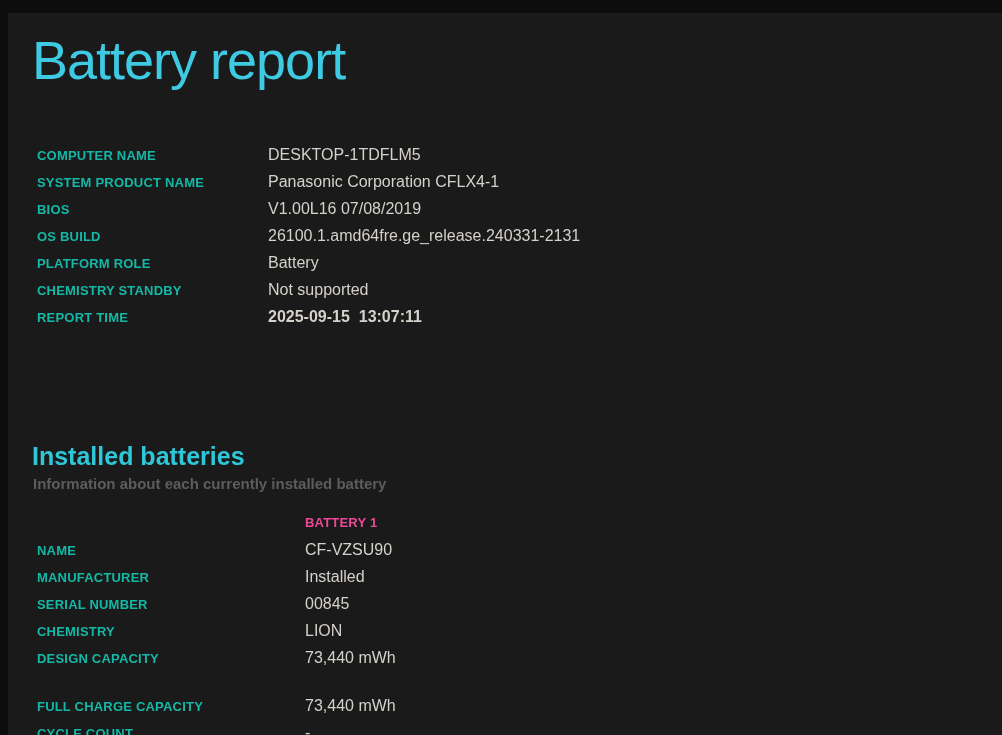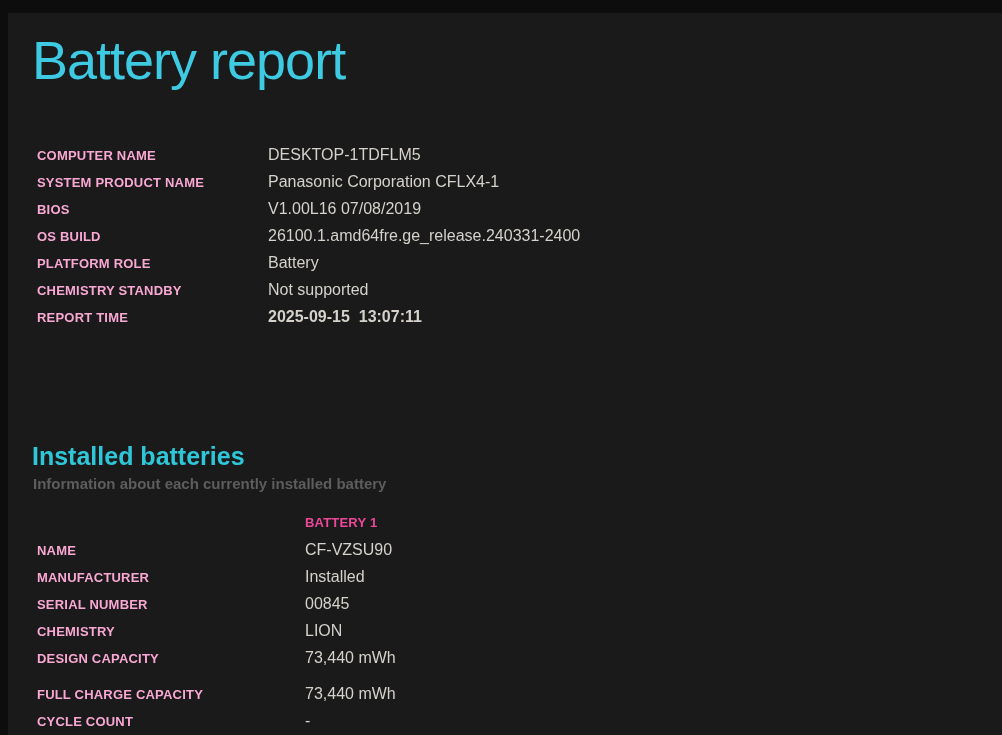--- a/index.html
+++ b/index.html
@@ -32,21 +32,21 @@
   .row {
     display: flex;
     height: 27px;
     line-height: 27px;
     align-items: baseline;
   }
   .row .label {
     display: inline-block;
     font-size: 13px;
     font-weight: 700;
-    color: #f9a8d4;
+    color: #14b8a6;
     letter-spacing: 0.2px;
     line-height: 27px;
   }
   .info-table .label { width: 231px; }
   .row .value {
     font-size: 16px;
     font-weight: 400;
     color: #d5d1cb;
     white-space: pre;
     line-height: 27px;
@@ -75,21 +75,21 @@
   .battery-table .label { width: 268px; }
   .battery-table .col-header {
     height: 27px;
     line-height: 27px;
     padding-left: 268px;
     font-size: 13px;
     font-weight: 700;
     color: #ec4899;
     letter-spacing: 0.2px;
   }
-  .row.gap-before { margin-top: 9px; }
+  .row.gap-before { margin-top: 21px; }
 </style>
 </head>
 <body>
 
 <div class="page">
 
   <div class="title">Battery report</div>
 
   <div class="info-table">
     <div class="row">
@@ -99,21 +99,21 @@
     <div class="row">
       <span class="label">SYSTEM PRODUCT NAME</span>
       <span class="value">Panasonic Corporation CFLX4-1</span>
     </div>
     <div class="row">
       <span class="label">BIOS</span>
       <span class="value">V1.00L16 07/08/2019</span>
     </div>
     <div class="row">
       <span class="label">OS BUILD</span>
-      <span class="value">26100.1.amd64fre.ge_release.240331-2400</span>
+      <span class="value">26100.1.amd64fre.ge_release.240331-2131</span>
     </div>
     <div class="row">
       <span class="label">PLATFORM ROLE</span>
       <span class="value">Battery</span>
     </div>
     <div class="row">
       <span class="label">CHEMISTRY STANDBY</span>
       <span class="value">Not supported</span>
     </div>
     <div class="row">

